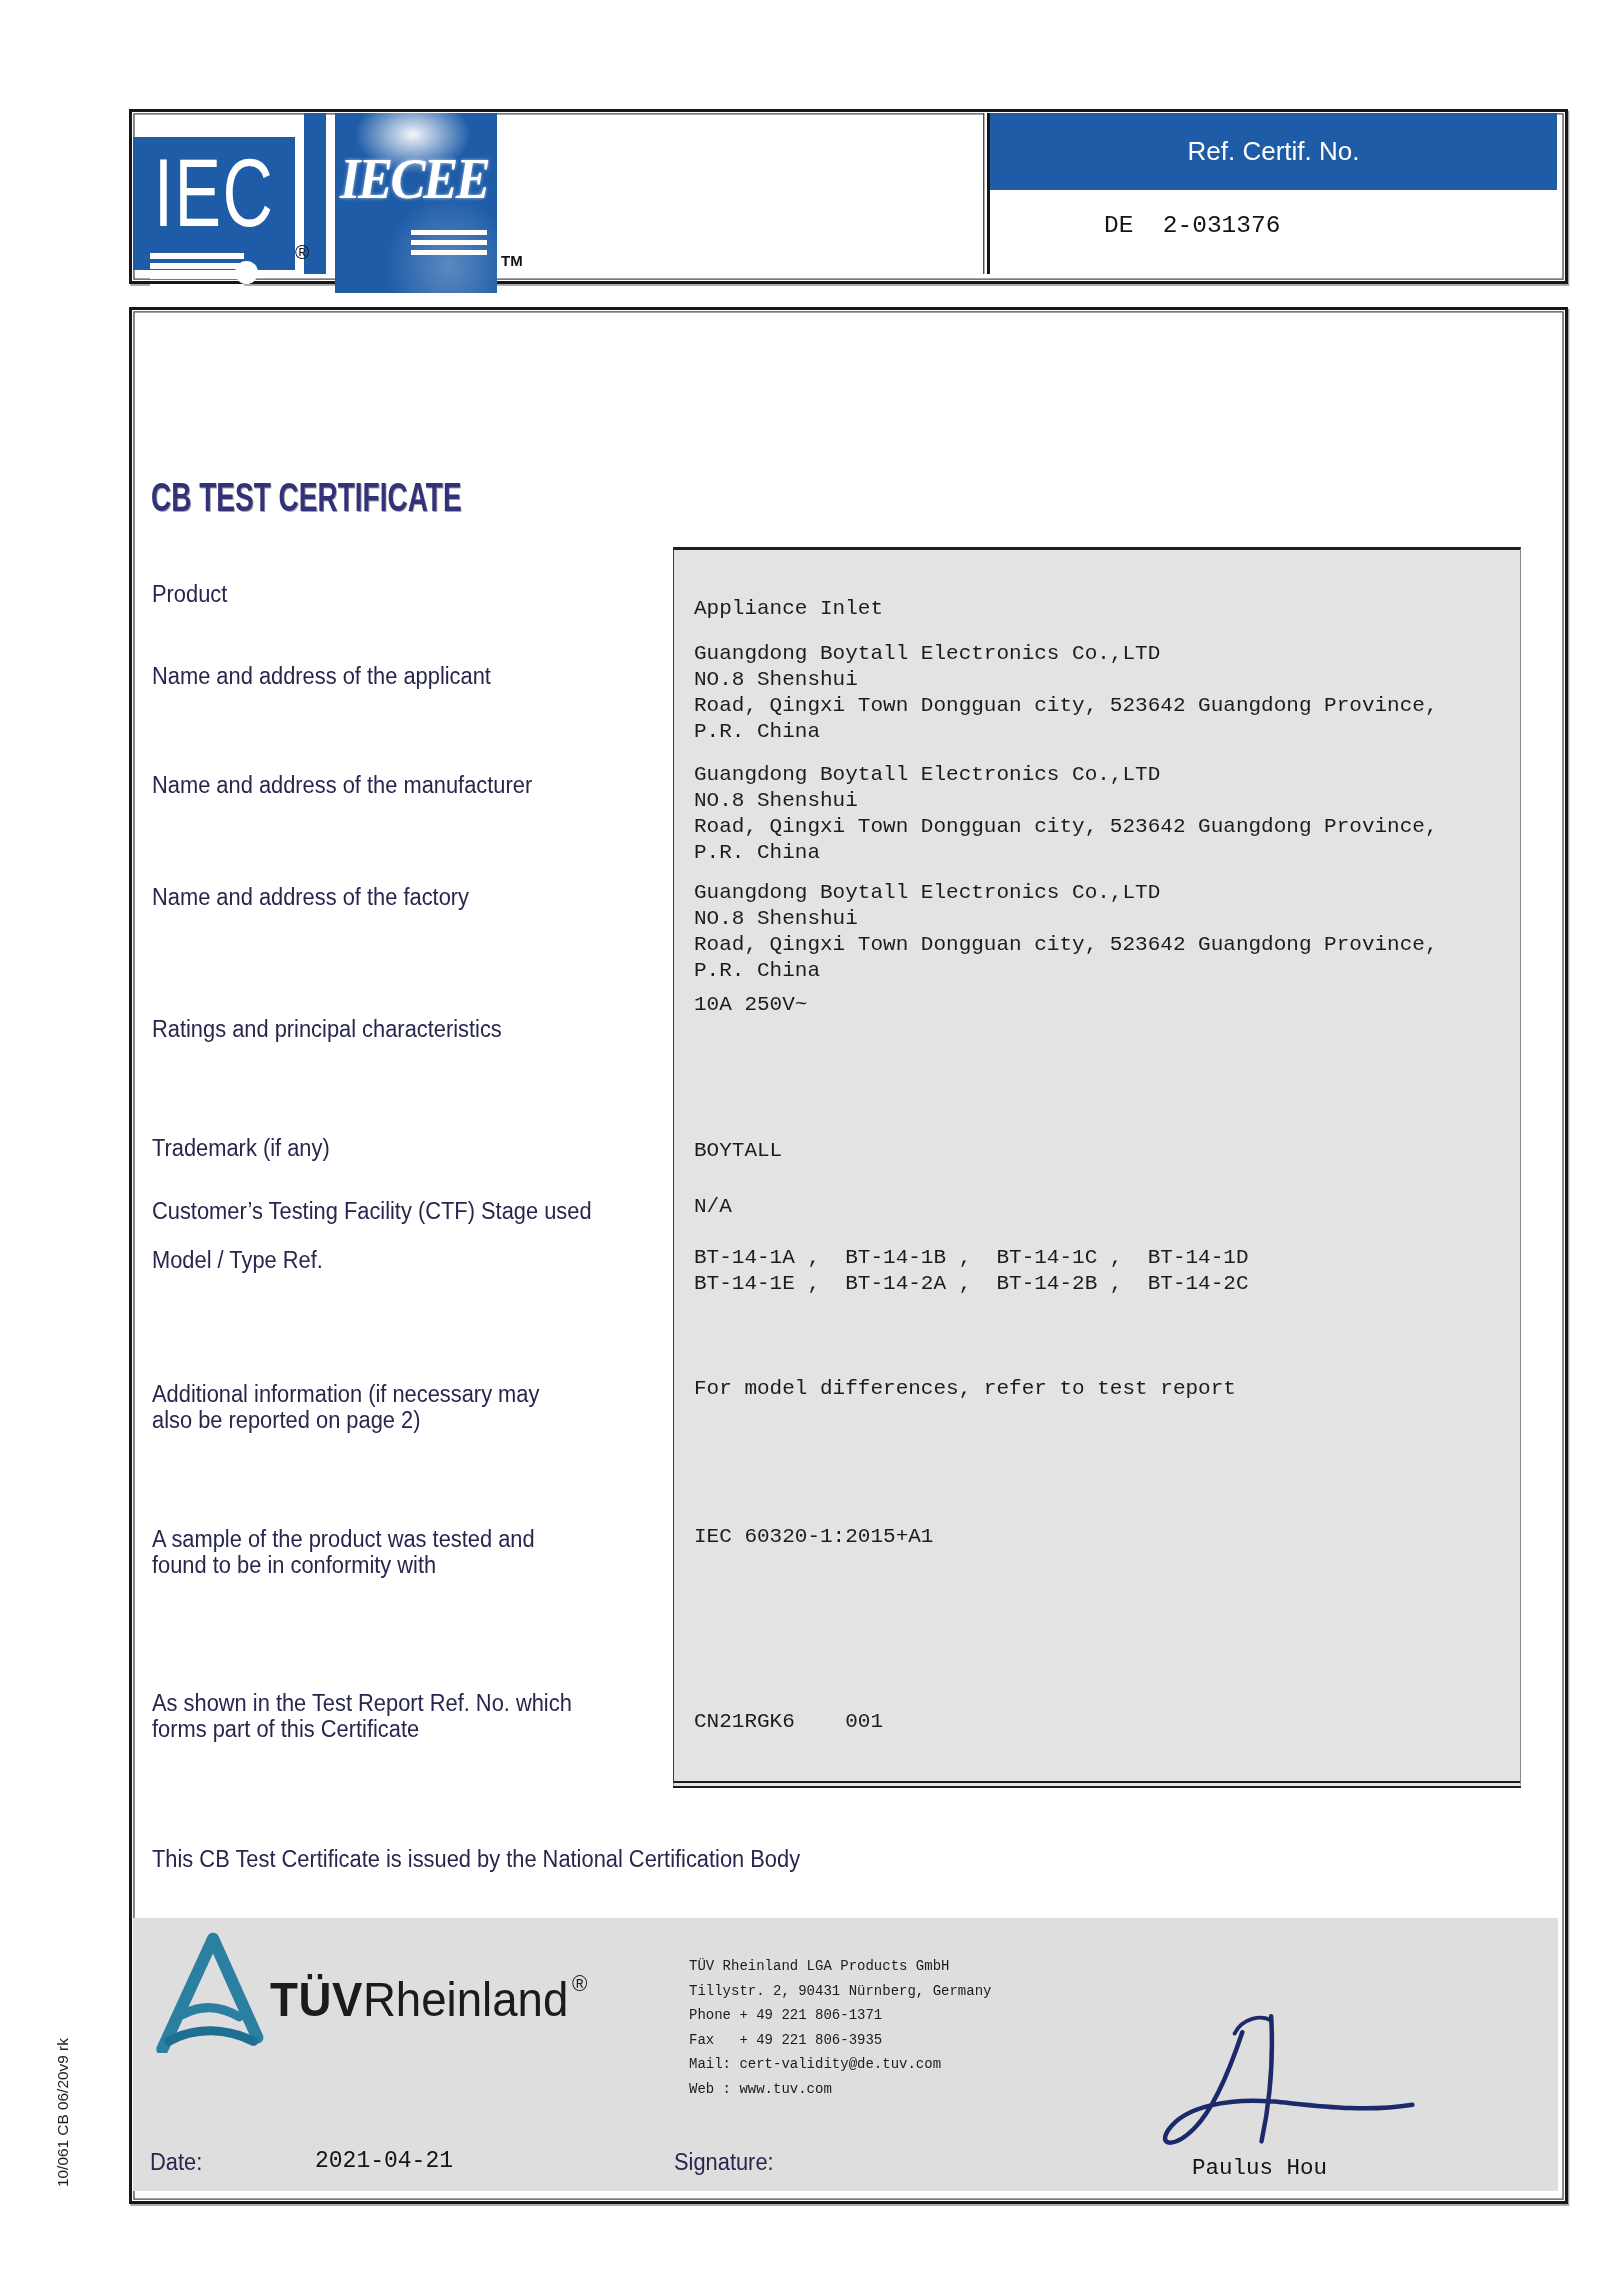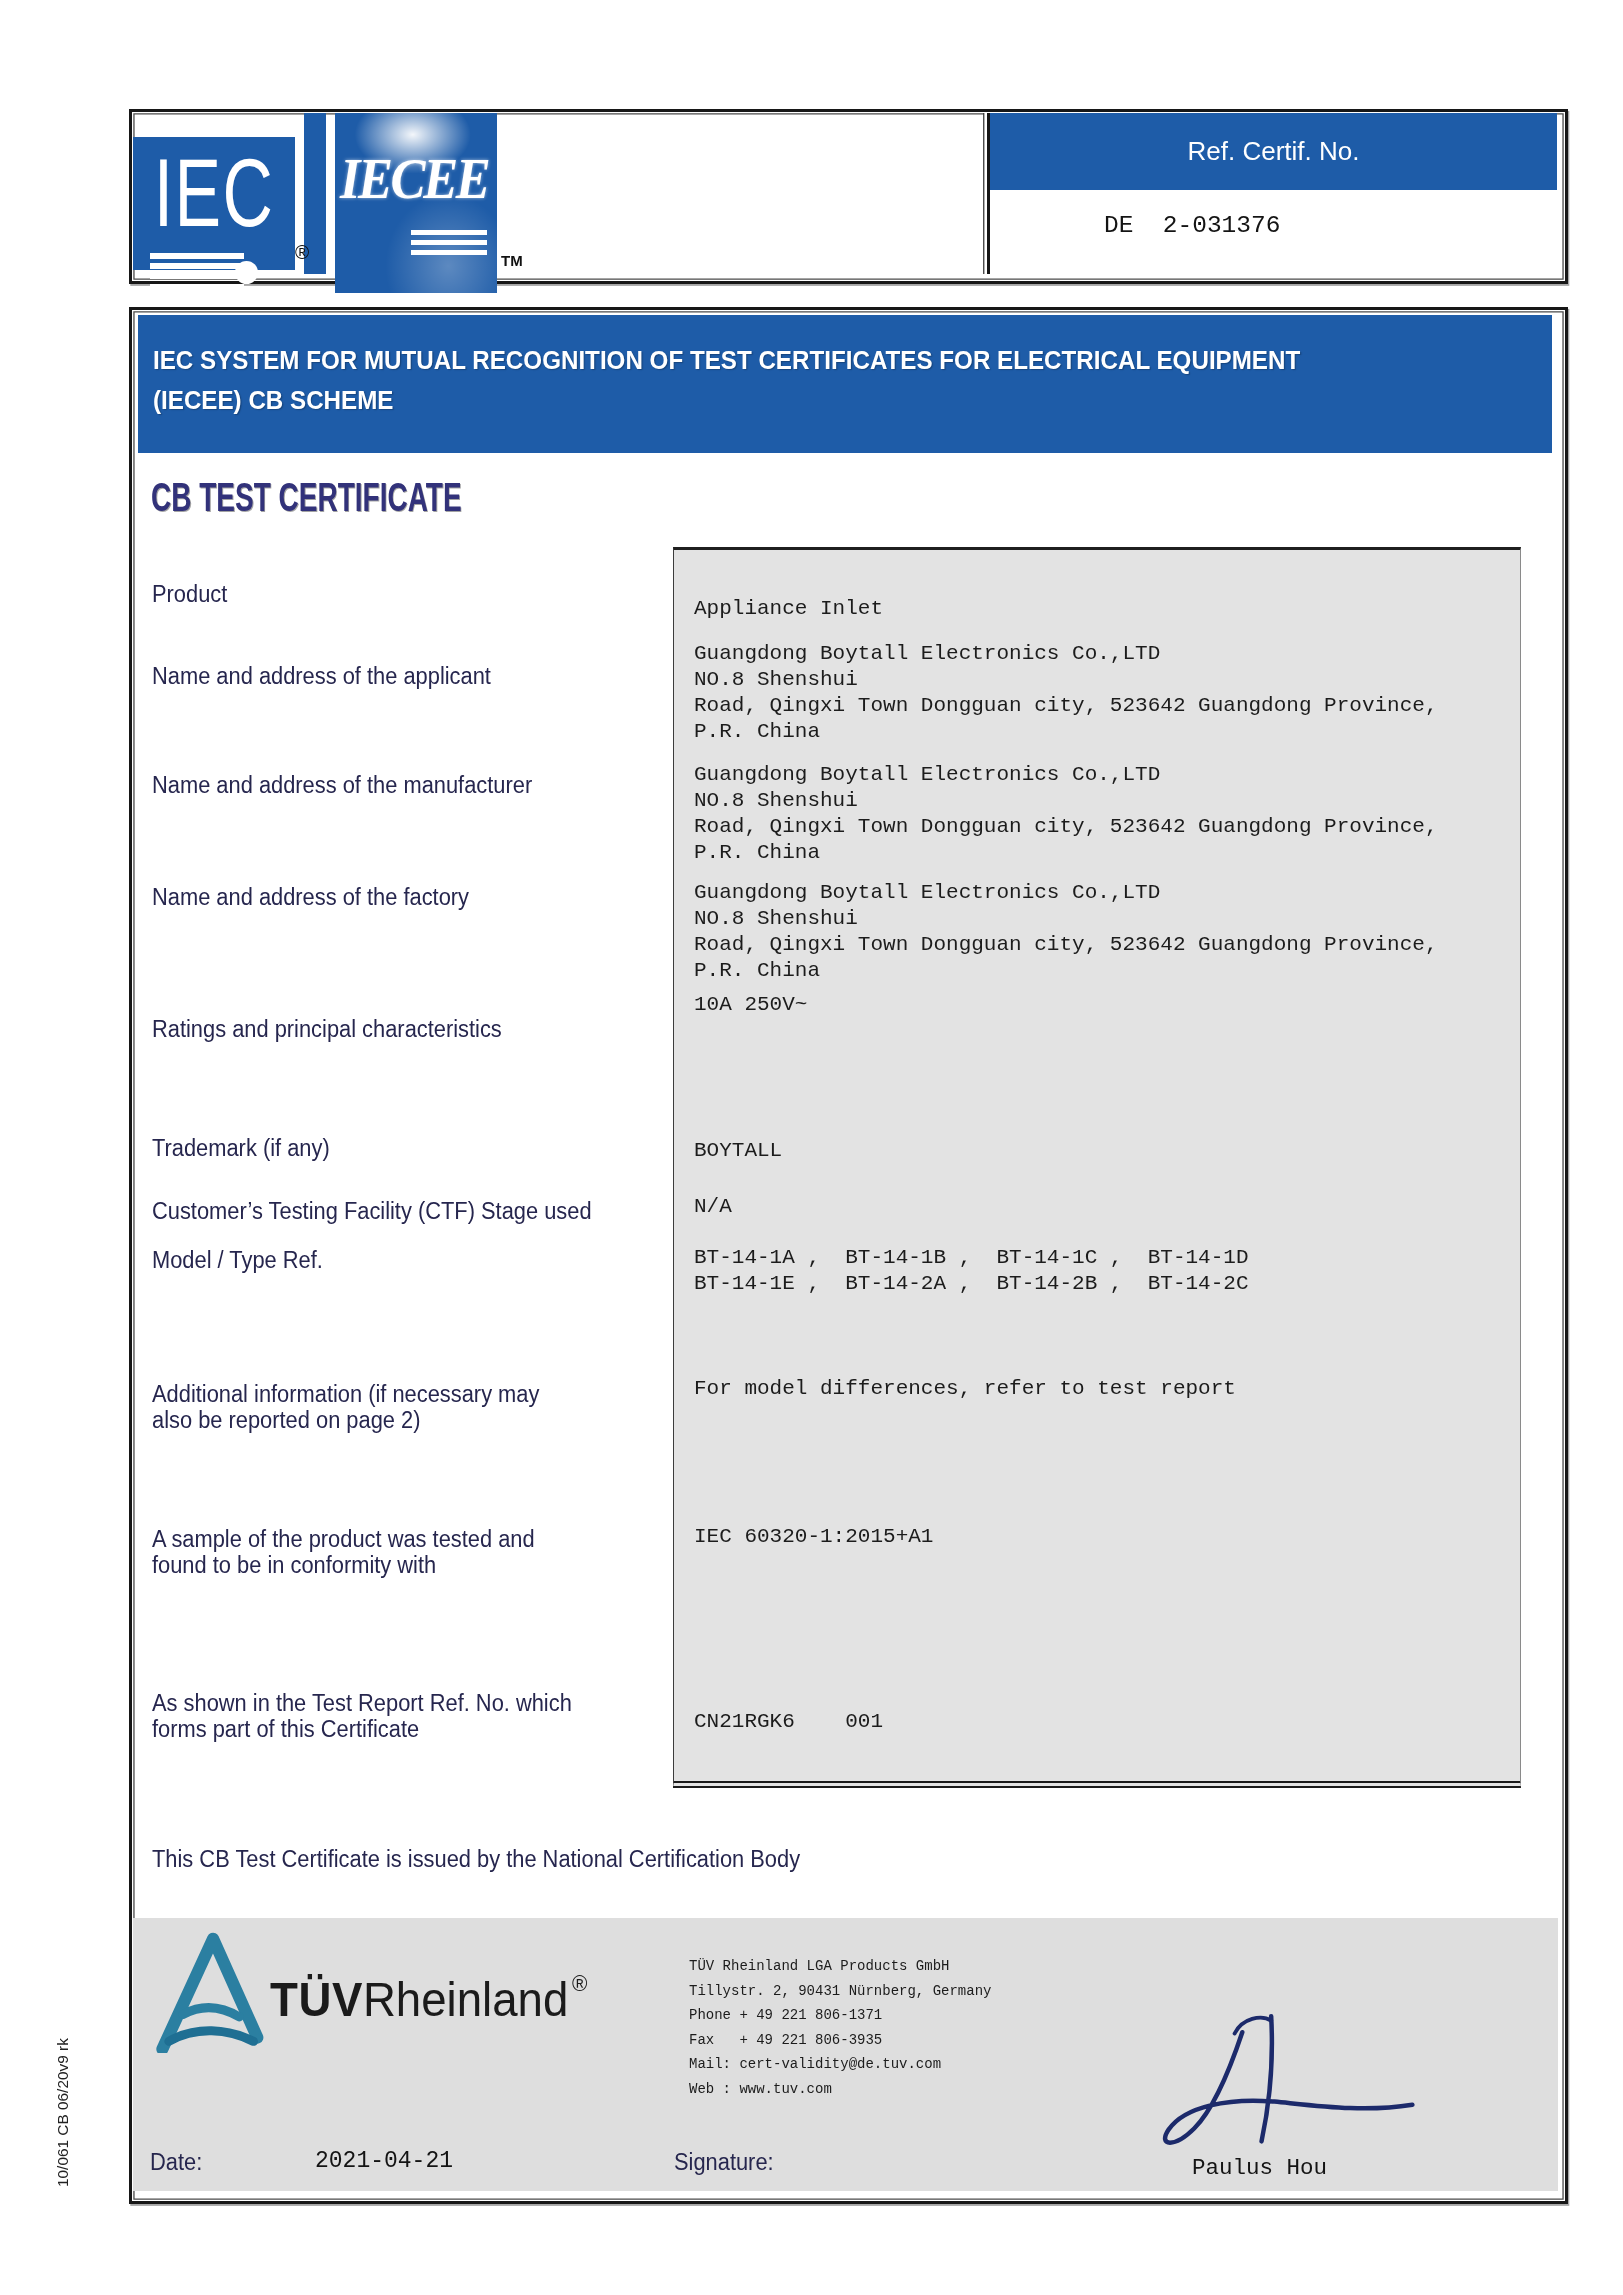--- a/index.html
+++ b/index.html
@@ -166,24 +166,20 @@
   </div>
   <span class="reg-mark">®</span>
   <span class="tm-mark">TM</span>
 
   <div class="ref-divider"></div>
   <div class="ref-head">Ref. Certif. No.</div>
   <div class="ref-val">DE  2-031376</div>
 
   <div class="frame main-frame"></div>
 
-  <div class="banner">
-    <div class="bline">IEC SYSTEM FOR MUTUAL RECOGNITION OF TEST CERTIFICATES FOR ELECTRICAL EQUIPMENT</div>
-    <div class="bline">(IECEE) CB SCHEME</div>
-  </div>
 
   <div class="doc-title">CB TEST CERTIFICATE</div>
 
   <div class="values-box"></div>
 
   <div class="lbl lbl-0">Product</div>
   <div class="val val-0">Appliance Inlet</div>
 
   <div class="lbl lbl-1">Name and address of the applicant</div>
   <div class="val val-1">Guangdong Boytall Electronics Co.,LTD

